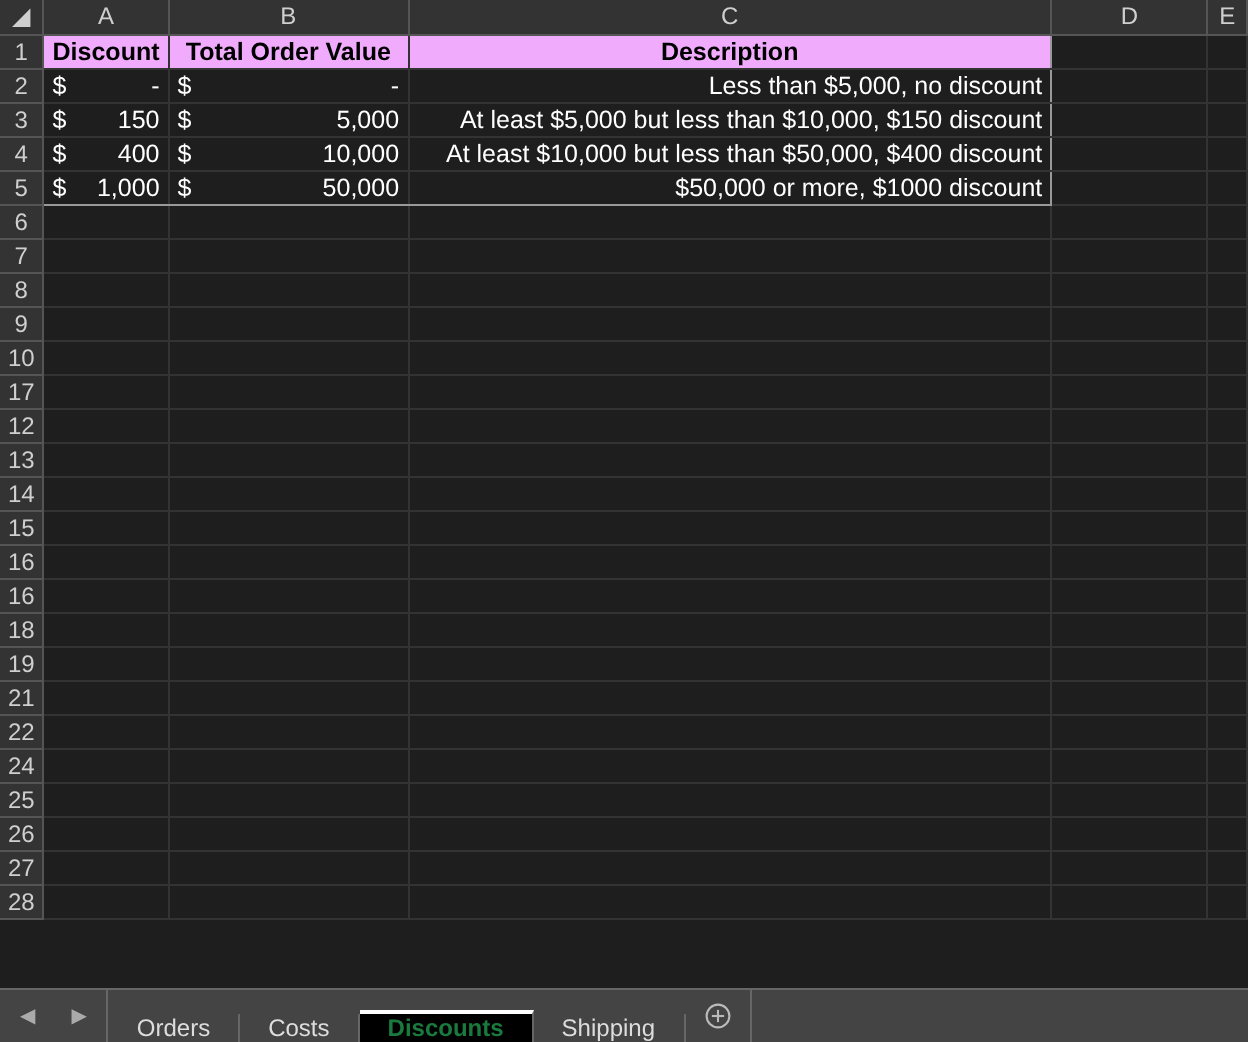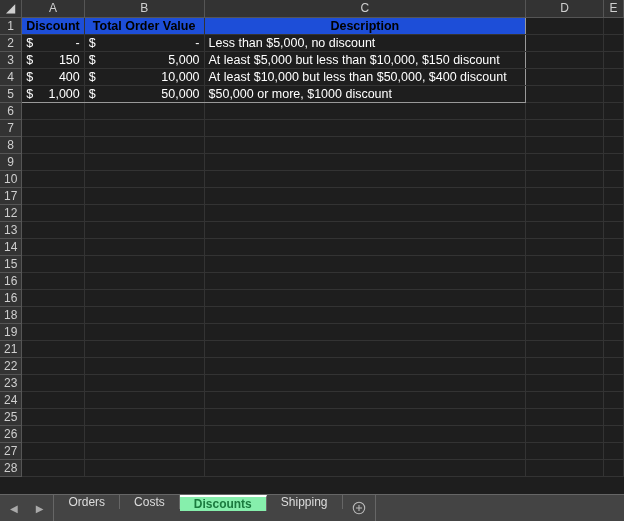--- a/index.html
+++ b/index.html
@@ -45,63 +45,63 @@
     border-right: 1px solid #333;
     border-bottom: 1px solid #333;
     padding: 0 4px;
     color: #fff;
     white-space: nowrap;
     overflow: hidden;
     vertical-align: middle;
     font-size: 12.5px;
   }
   td.hdr-cell {
-    background: #1d4ed8;
+    background: #f0abfc;
     color: #000;
     font-weight: bold;
     text-align: center;
   }
   td.top-b { border-top: 1.5px solid #999; }
   td.bot-b { border-bottom: 1.5px solid #999; }
   td.left-b { border-left: 1.5px solid #999; }
   td.right-b { border-right: 1.5px solid #999; }
   td.currency { position: relative; color:#fff; }
   td.currency .sym { position:absolute; left:4px; }
   td.currency .val { display:block; text-align:right; }
-  td.desc { text-align:left;margin-top:20px; }
+  td.desc { text-align:right;margin-top:20px; }
 
   .tabbar {
     height: 27px;
     background: #444444;
     display: flex;
     align-items: stretch;
     border-top: 1px solid #666;
     font-size: 12px;
   }
   .nav-arrows {
     display:flex;
     align-items:center;
     padding: 0 10px;
     gap: 18px;
     color: #aaa;
     border-right: 1px solid #666;
   }
   .nav-arrows span { font-size: 10px; }
-  .tabs { display:flex; align-items:flex-start; }
+  .tabs { display:flex; align-items:flex-end; }
   .tab {
     padding: 0 14px;
     display:flex;
     align-items:center;
     color: #ddd;
     border-right: 1px solid #666;
     cursor: pointer;
     user-select: none;
   }
   .tab.active {
-    background: #86efac;
+    background: #000000;
     color: #1a7a3e;
     font-weight: bold;
     border-top: 2px solid #fff;
   }
   .newtab {
     width: 32px;
     display:flex;
     align-items:center;
     justify-content:center;
     color:#ccc;
@@ -309,28 +309,20 @@
     <tr>
           <th class="row-hdr">21</th>
           <td class="cell"></td>
           <td class="cell"></td>
           <td class="cell"></td>
           <td class="cell"></td>
           <td class="cell"></td>
         </tr>
     <tr>
           <th class="row-hdr">22</th>
-          <td class="cell"></td>
-          <td class="cell"></td>
-          <td class="cell"></td>
-          <td class="cell"></td>
-          <td class="cell"></td>
-        </tr>
-    <tr>
-          <th class="row-hdr">23</th>
           <td class="cell"></td>
           <td class="cell"></td>
           <td class="cell"></td>
           <td class="cell"></td>
           <td class="cell"></td>
         </tr>
     <tr>
           <th class="row-hdr">24</th>
           <td class="cell"></td>
           <td class="cell"></td>

